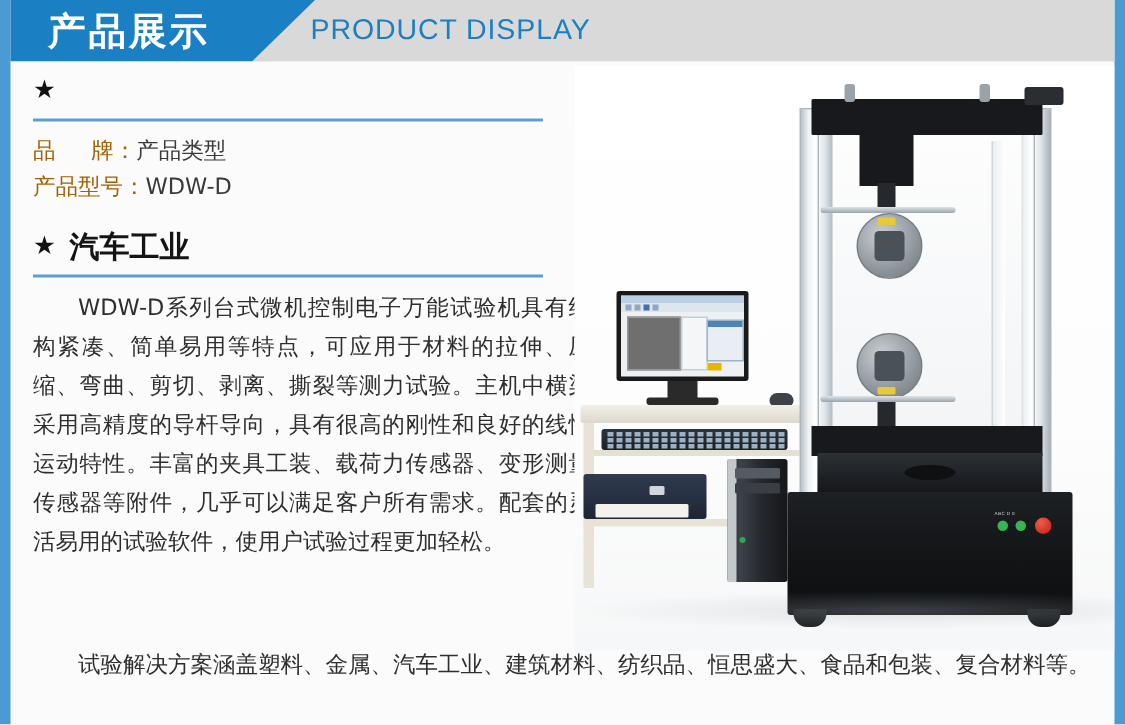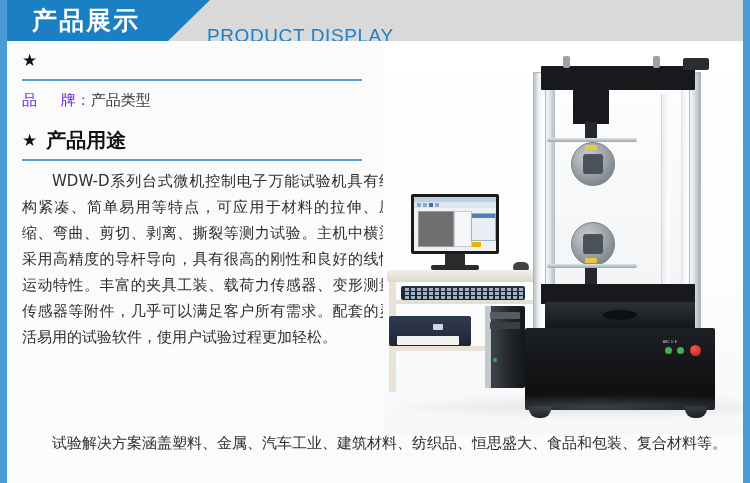--- a/index.html
+++ b/index.html
@@ -33,21 +33,21 @@
     clip-path:polygon(0 0,210px 0,168px 41px,0 41px);
   }
   .banner-cn{
     position:absolute;left:32px;top:4px;
     font-size:25px;line-height:33px;font-weight:600;
     color:#ffffff;
     letter-spacing:2px;
     font-family:"DejaVu Sans","Liberation Sans",sans-serif;
   }
   .banner-en{
-    position:absolute;left:207px;top:23px;
+    position:absolute;left:207px;top:8px;
     font-size:19px;line-height:25px;
     color:#1b7fc4;
     letter-spacing:.6px;
     font-family:"Liberation Sans",sans-serif;
   }
 
   
   .content{
     position:absolute;left:15px;top:46px;
     width:420px;
@@ -66,21 +66,21 @@
     width:340px;
   }
   .rule.wide{width:340px;}
 
   .spec{
     font-size:15px;line-height:24px;
     color:#3a3a3a;
     white-space:pre;
     font-family:"DejaVu Sans","Liberation Sans",sans-serif;
   }
-  .spec .lbl{color:#6d28d9;text-align:right;}
+  .spec .lbl{color:#a16207;text-align:right;}
 
   .sec2{margin-top:14px;}
 
   .body-text{
     font-size:15px;line-height:26px;
     color:#2e2e2e;
     text-align:justify;
     width:372px;
     font-family:"DejaVu Sans","Liberation Sans",sans-serif;
   }
@@ -304,24 +304,25 @@
   </div>
 
   <div class="content">
 
     <div class="sec-head">
       <span class="star">★</span>
     </div>
     <div class="rule"></div>
 
     <div class="spec"><span class="lbl">品     牌：</span><span>产品类型</span></div>
+    <div class="spec"><span class="lbl">产品型号：</span><span>WDW-D</span></div>
 
     <div class="sec-head sec2">
       <span class="star">★</span>
-      <span>产品用途</span>
+      <span>汽车工业</span>
     </div>
     <div class="rule wide"></div>
 
     <div class="body-text">
       <p>WDW-D系列台式微机控制电子万能试验机具有结构紧凑、简单易用等特点，可应用于材料的拉伸、压缩、弯曲、剪切、剥离、撕裂等测力试验。主机中横梁采用高精度的导杆导向，具有很高的刚性和良好的线性运动特性。丰富的夹具工装、载荷力传感器、变形测量传感器等附件，几乎可以满足客户所有需求。配套的灵活易用的试验软件，使用户试验过程更加轻松。</p>
     </div>
   </div>
 
   <div class="photo">
 

